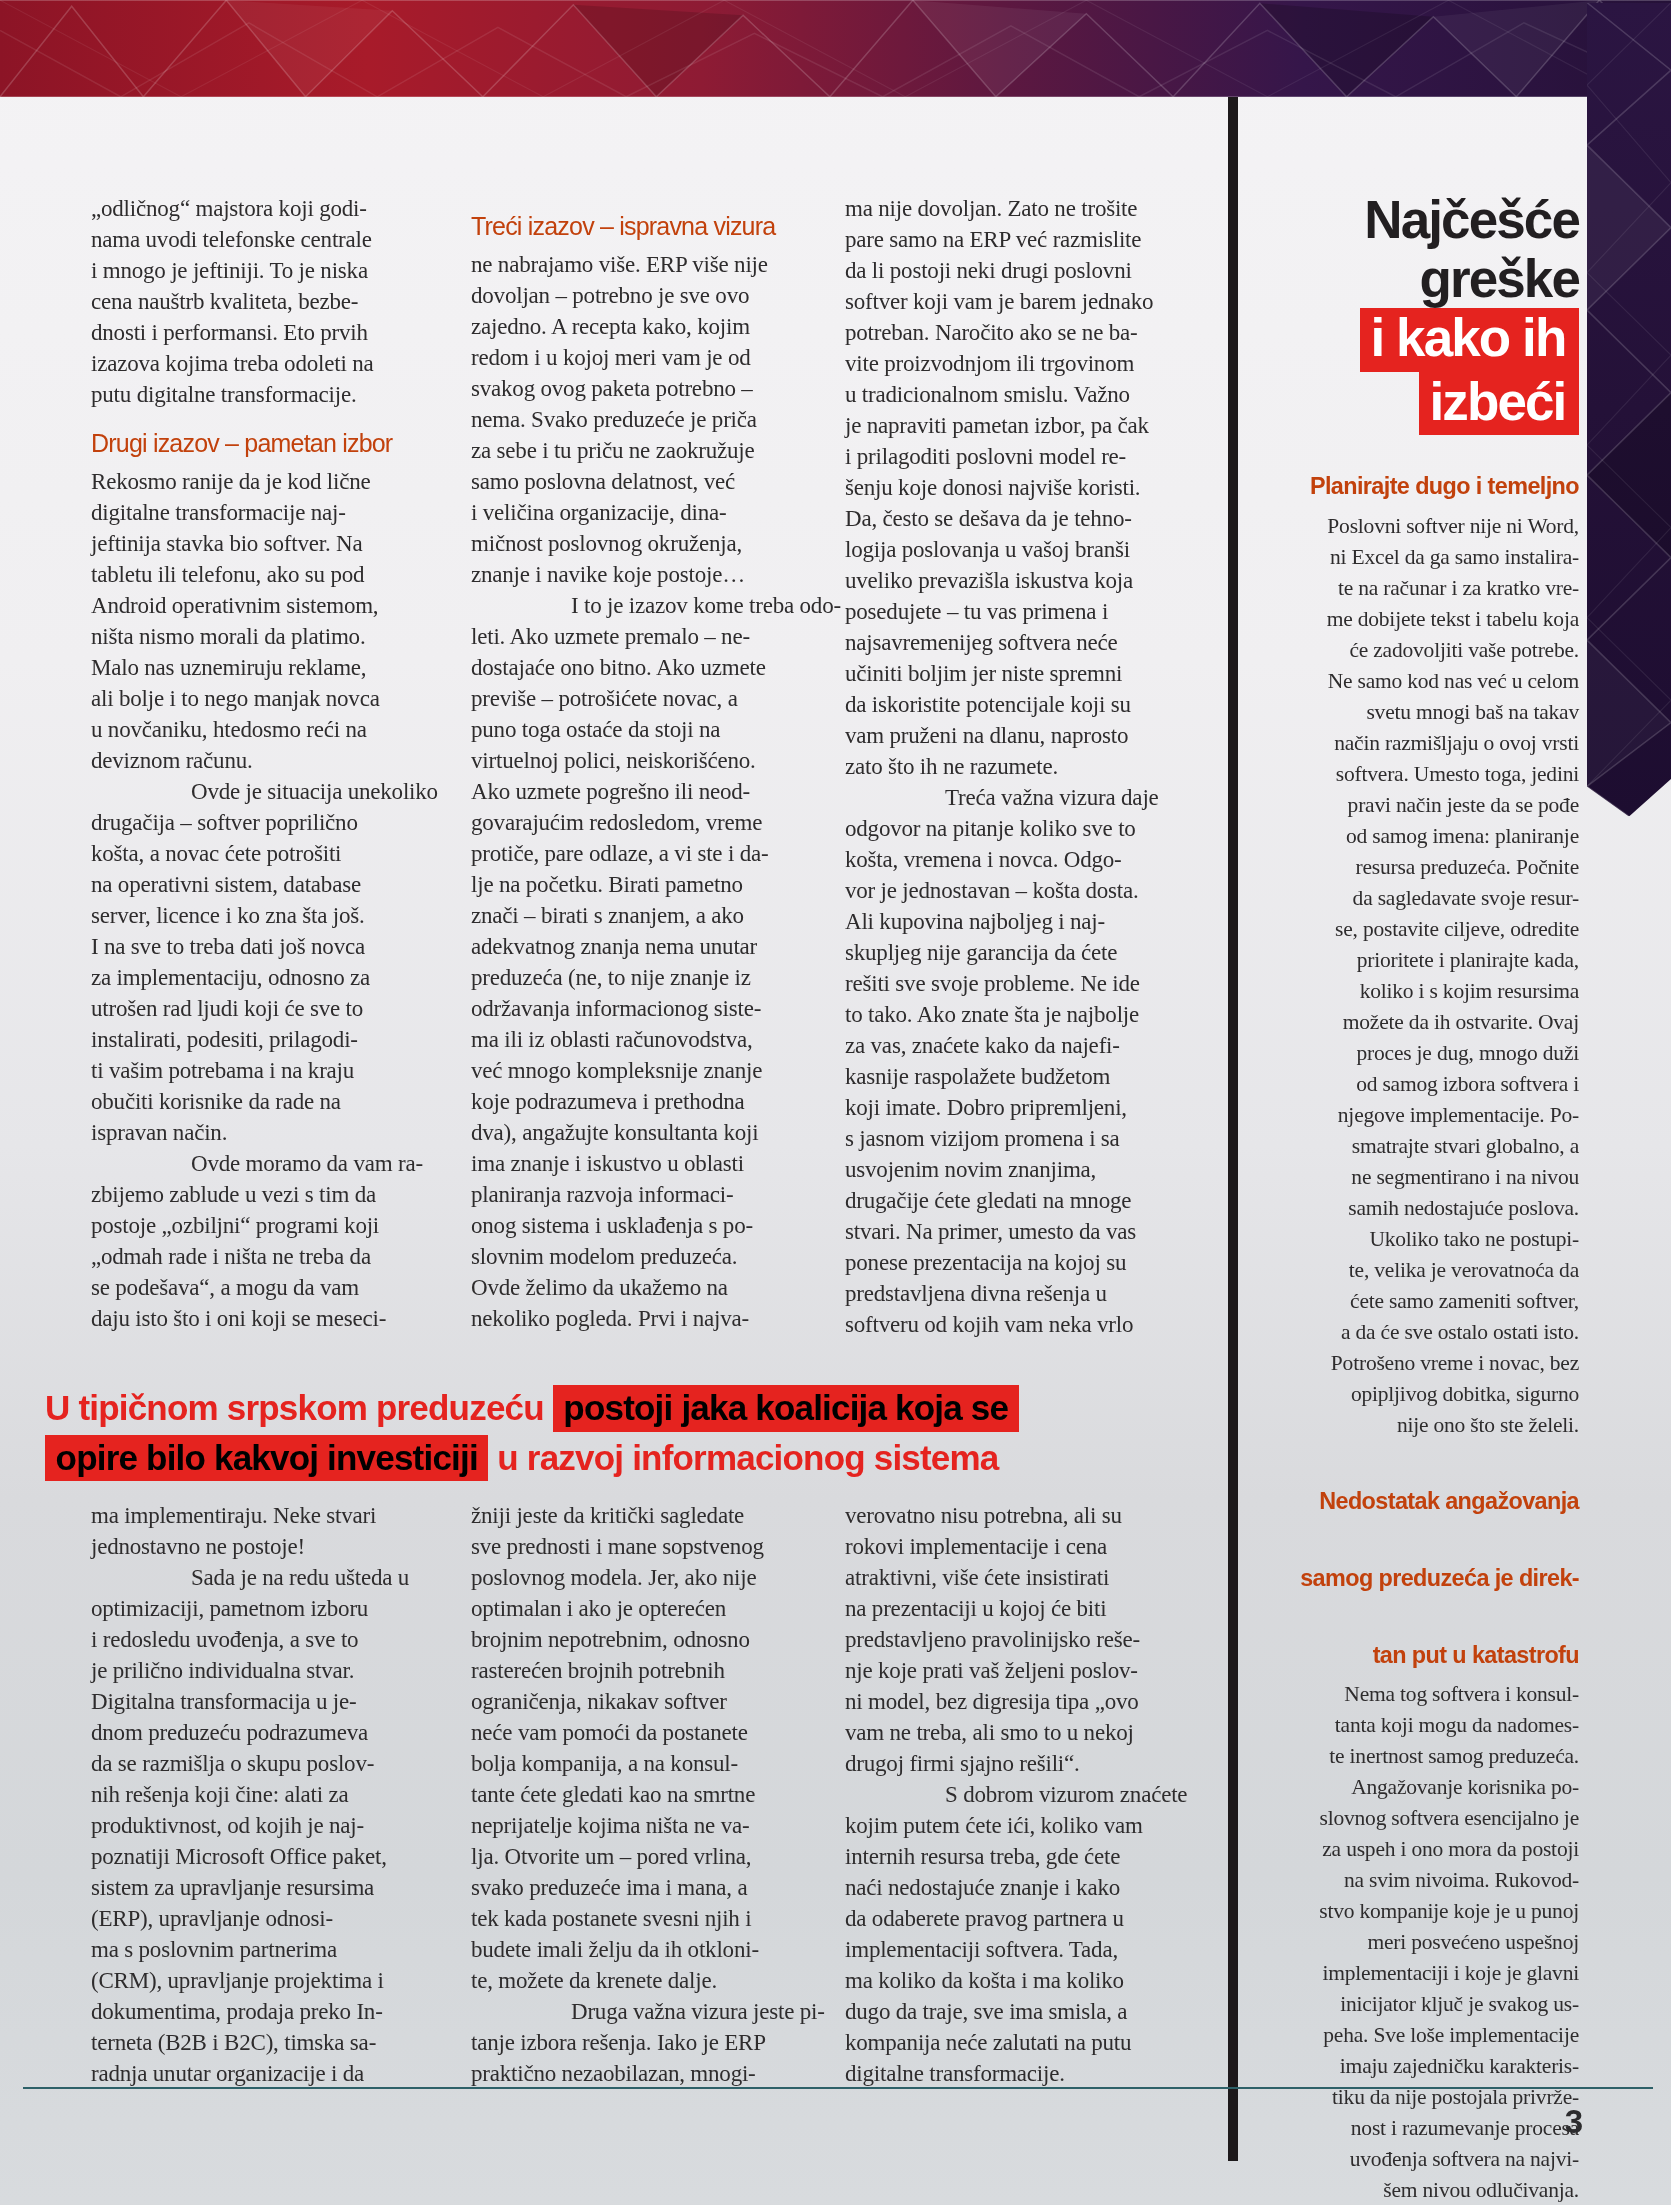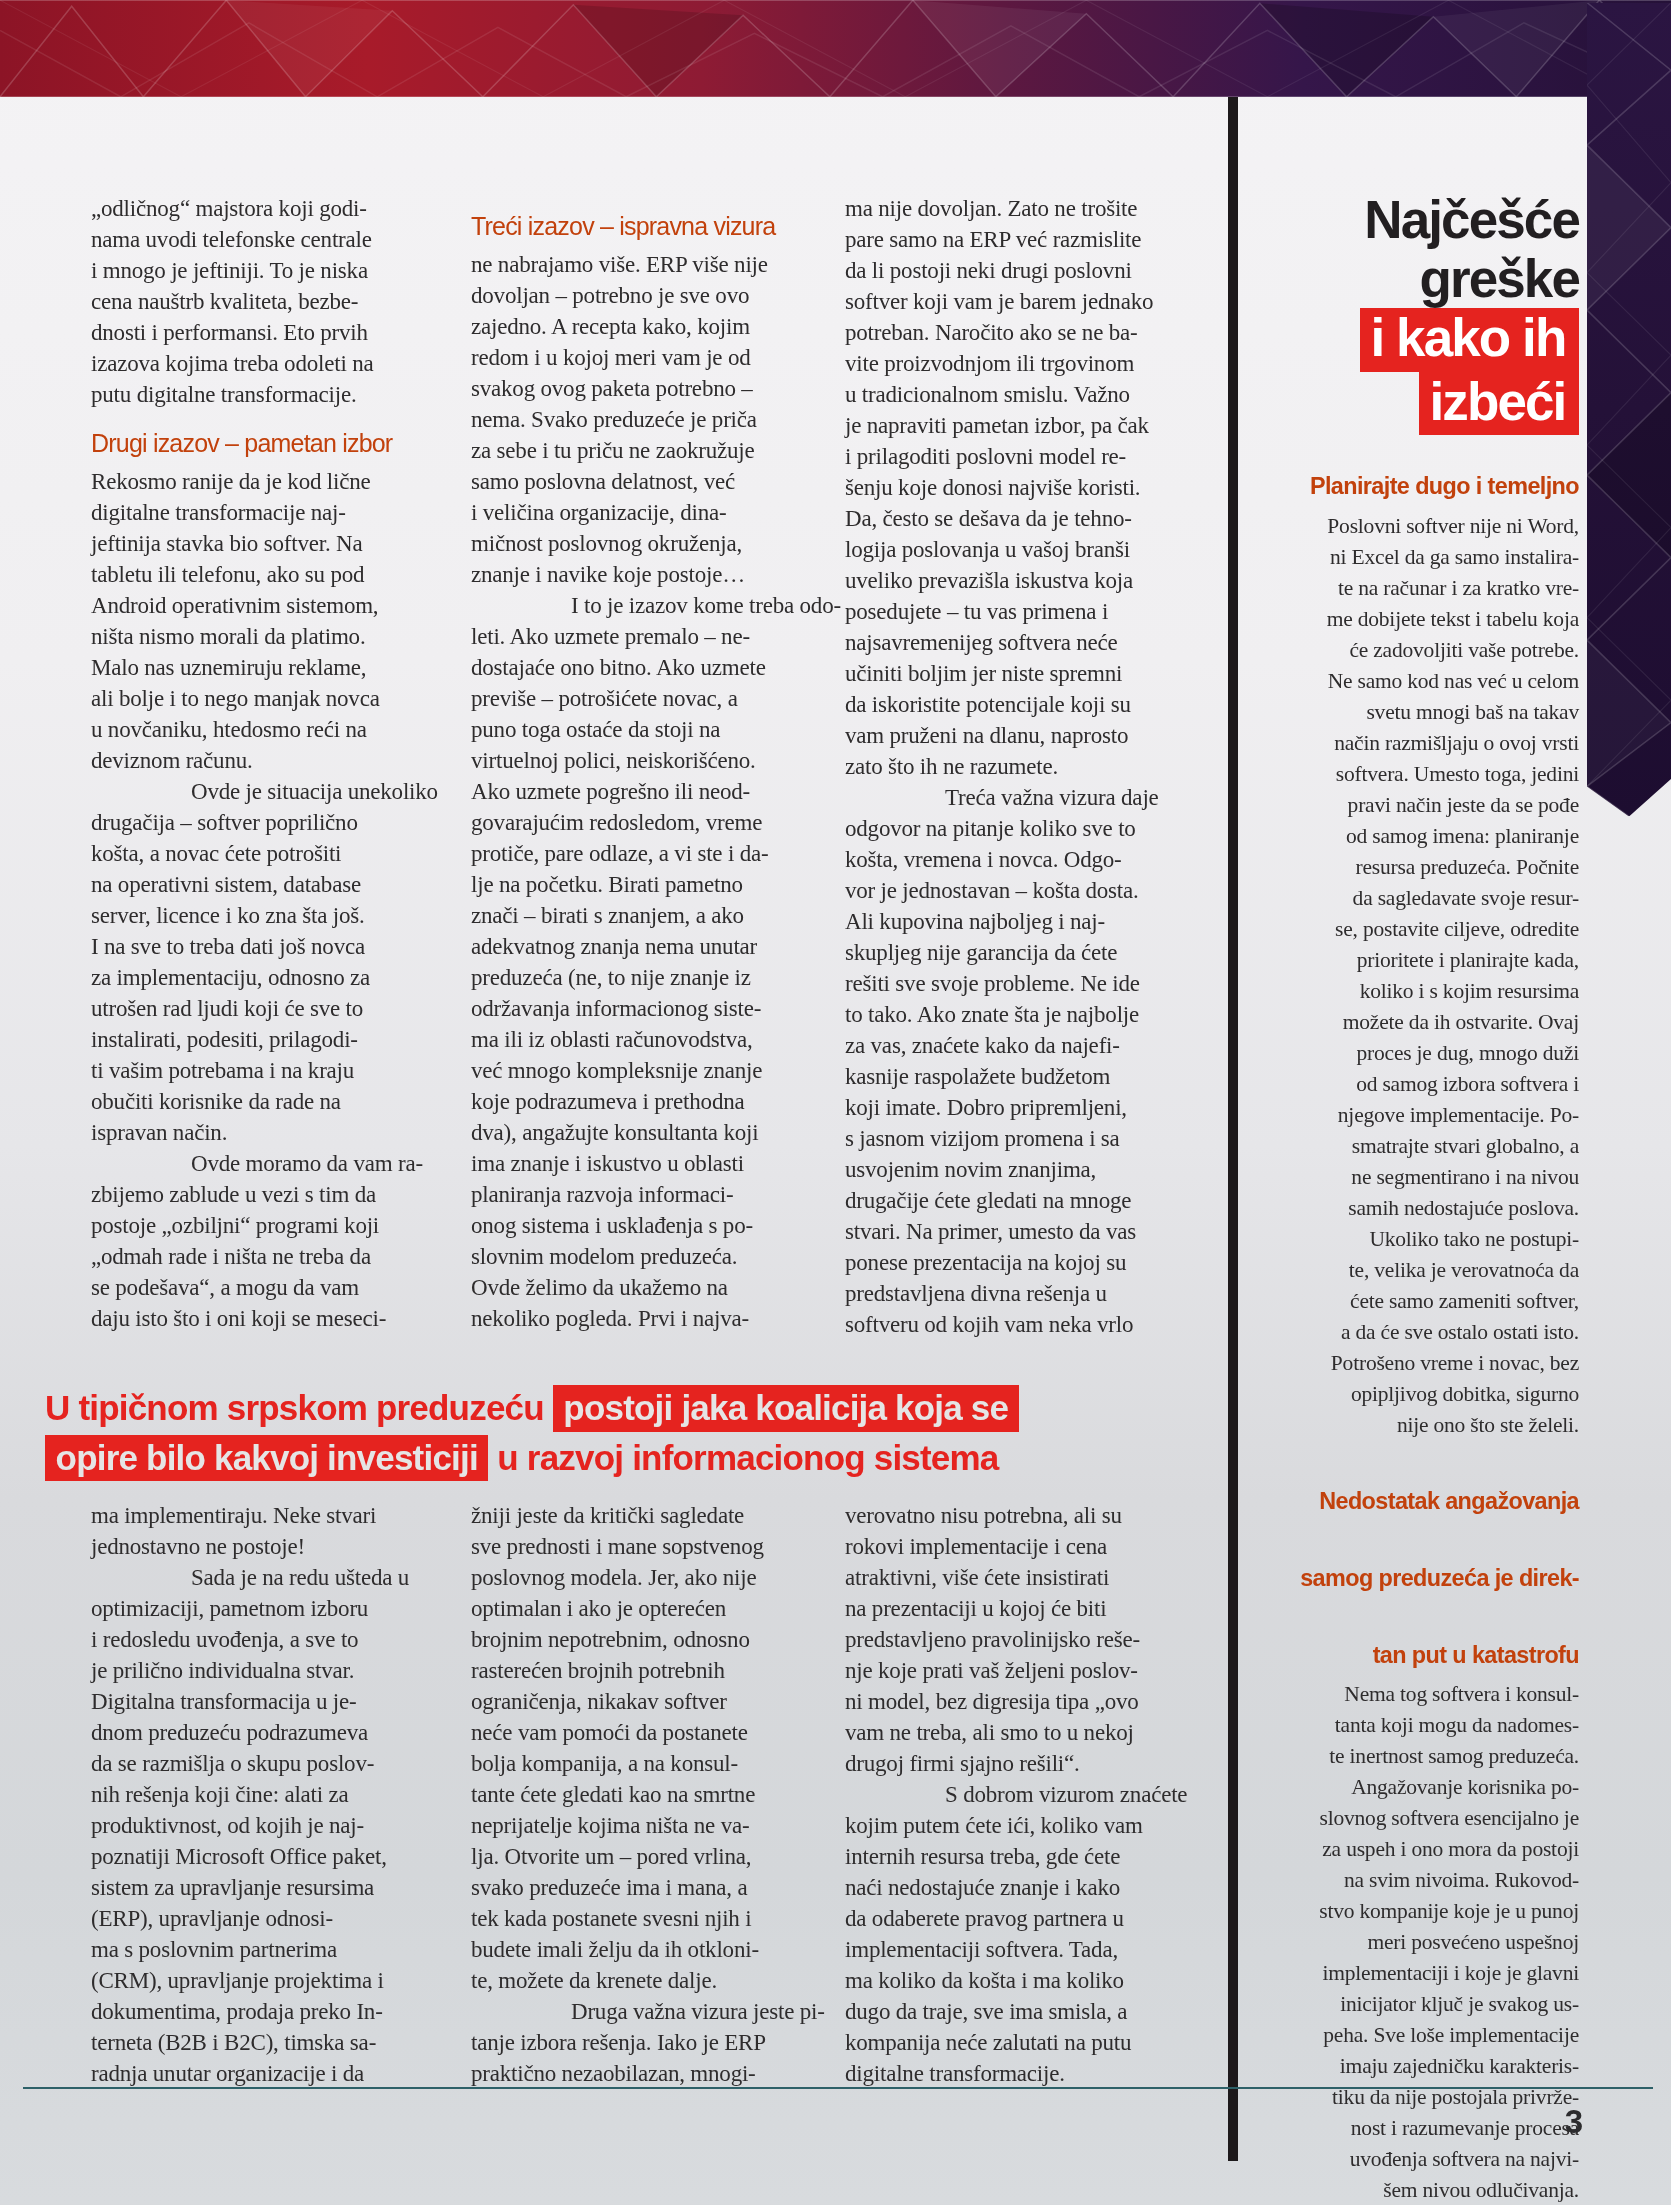--- a/index.html
+++ b/index.html
@@ -32,21 +32,21 @@
   #col3-top { left:845px; top:193px; }
   #col1-bot { left:91px; top:1500px; }
   #col2-bot { left:471px; top:1500px; }
   #col3-bot { left:845px; top:1500px; }
   
   .pullquote { position:absolute; left:45px; top:1385px; width:1177px;
     font-family:"Liberation Sans","DejaVu Sans",sans-serif; font-weight:bold;
     font-size:35px; letter-spacing:-0.8px; }
   .pq-line { margin-bottom:4.5px; line-height:45px; white-space:nowrap; }
   .pq-red   { color:#e5231f; }
-  .pq-white { color:#e5e5e5; background:#e5231f; padding:3px 10.6px 4.5px 10.6px; }
+  .pq-white { color:#000000; background:#e5231f; padding:3px 10.6px 4.5px 10.6px; }
   
   .sidebar { position:absolute; left:1277px; top:190px; width:302px;text-align:right; }
   .sb-title { font-family:"Liberation Sans","DejaVu Sans",sans-serif; font-weight:bold;
     font-size:53px; letter-spacing:-1.9px; color:#221f21; line-height:59px; }
   .sb-title-redline { line-height:0; }
   .sb-title-red { display:inline-block; background:#e5231f; color:#ffffff;
     padding:6px 13.6px 10.6px 10.6px; line-height:47px; }
   .sb-h1, .sb-h2 { font-family:"Liberation Sans","DejaVu Sans",sans-serif; font-weight:bold;
     color:#c2410c; font-size:23.4px; letter-spacing:-0.6px; }
   .sb-h1 { margin-top:35px; line-height:33px; }

